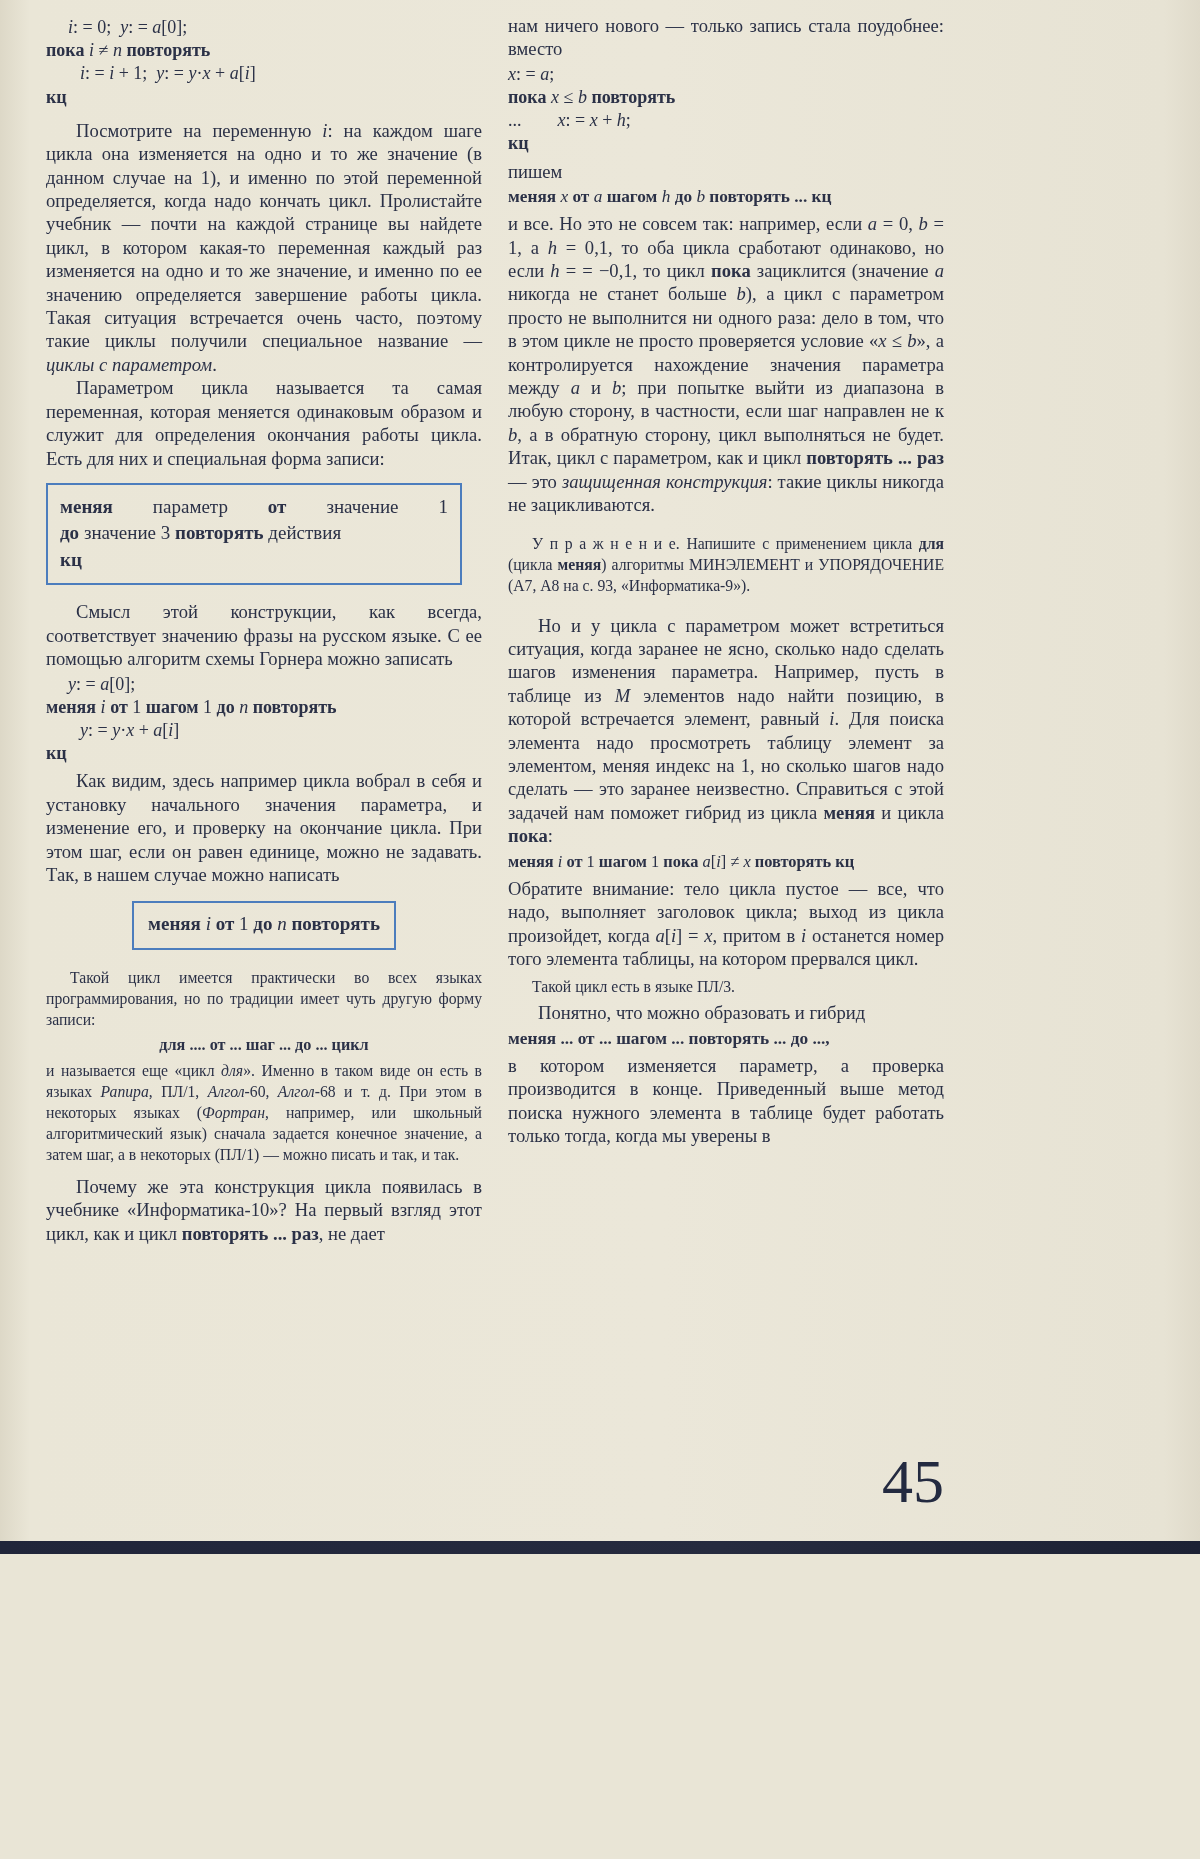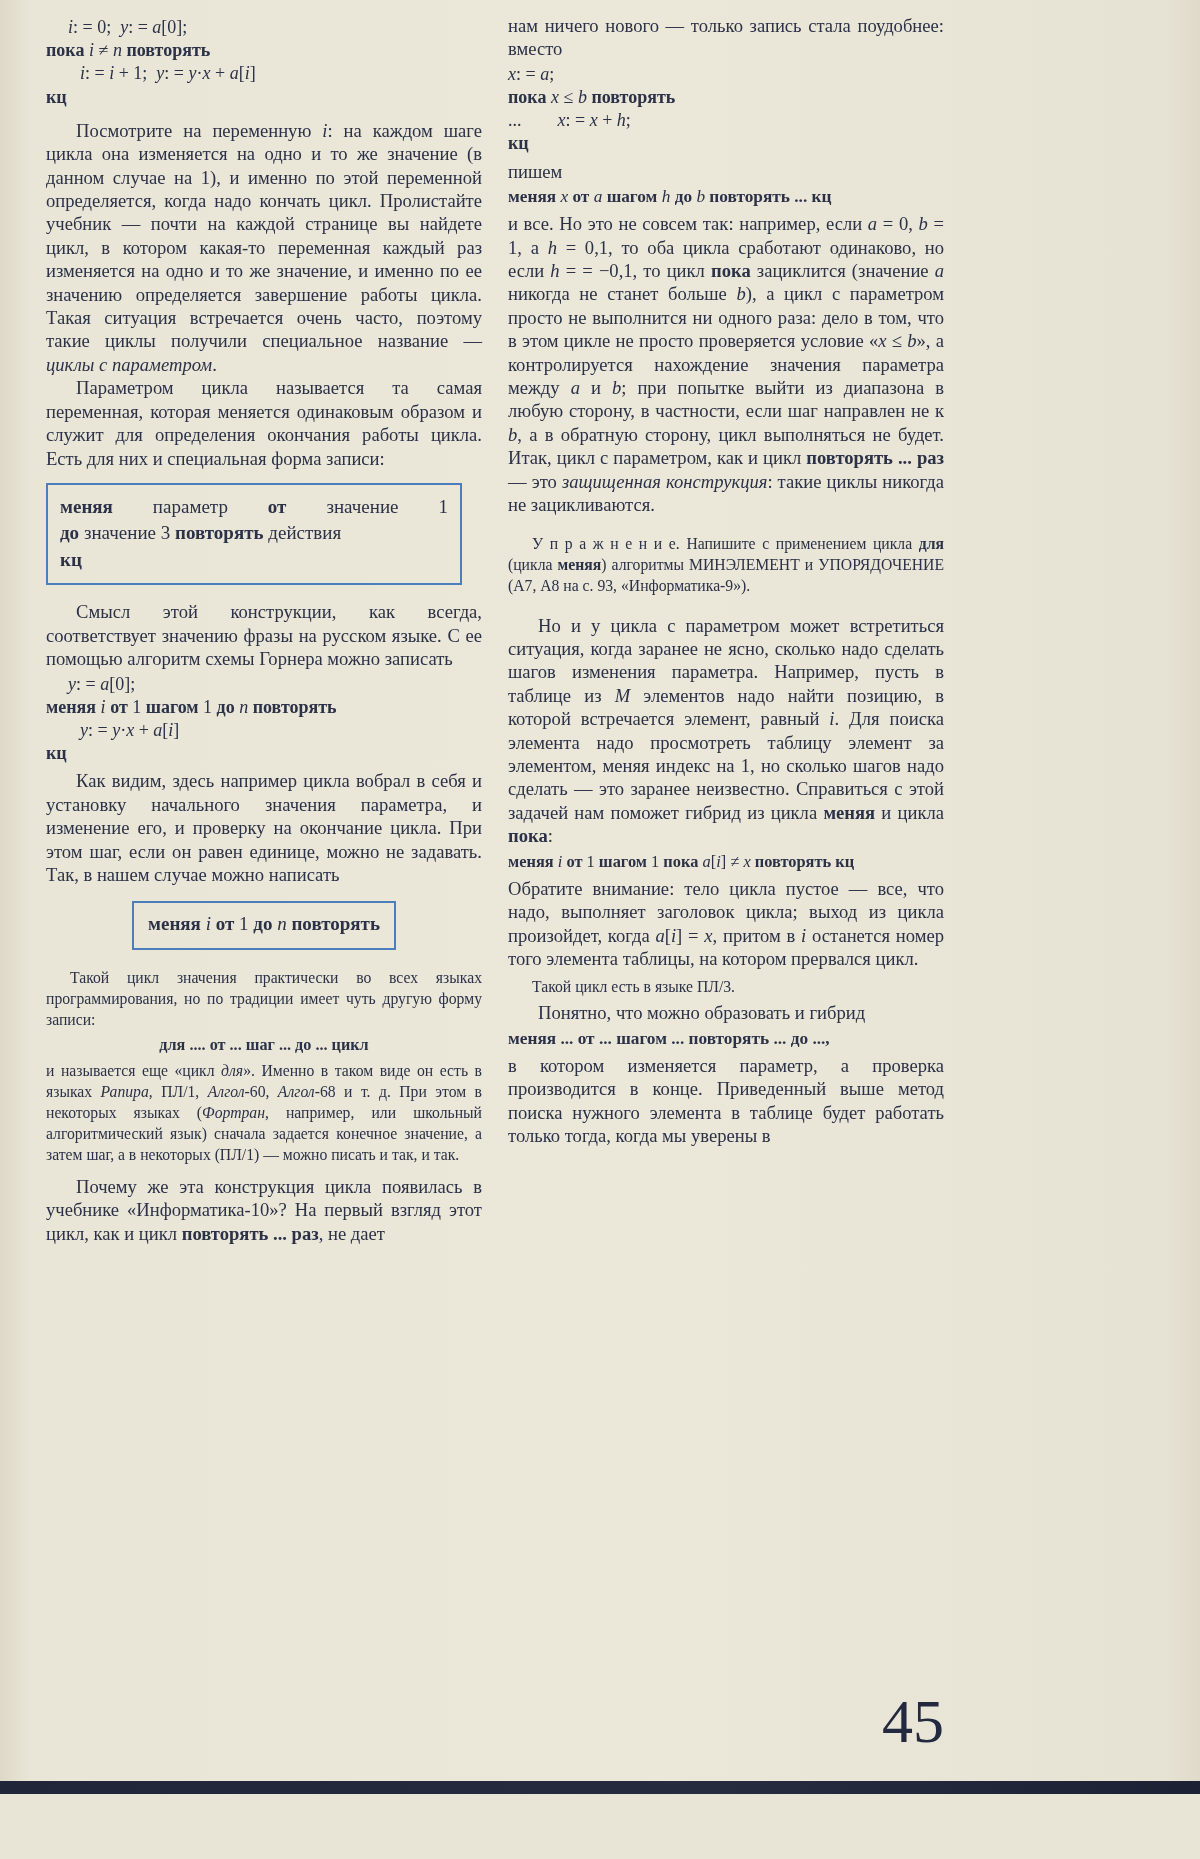--- a/index.html
+++ b/index.html
@@ -1,21 +1,21 @@
 <!DOCTYPE html>
 <html lang="ru"><head>
 <meta charset="utf-8">
 <style>
   * { box-sizing: border-box; }
   html, body { margin: 0; padding: 0; }
   body { background: #e9e5d6; }
   .page {
     position: relative;
     width: 1200px;
-    height: 1794px;
+    height: 1554px;
     overflow: hidden;
     background: linear-gradient(90deg, #ddd8c7 0, #eae6d7 2.5%, #ebe7d9 55%, #e7e3d4 97%, #dfdaca 100%);
     color: #2b3147;
     font-family: "Liberation Serif", "DejaVu Serif", serif;
     -webkit-hyphens: auto;
     hyphens: auto;
   }
   .columns { display: flex; gap: 26px; padding: 14px 0 0 46px; }
   .col { width: 436px; flex: none; }
   p { margin: 0; }
@@ -87,21 +87,21 @@
         <div class="code-line cind2"><i>y</i>: = <i>y</i>·<i>x</i> + <i>a</i>[<i>i</i>]</div>
         <div class="code-line"><b>кц</b></div>
       </div>
 
       <p class="body ind">Как видим, здесь например цикла вобрал в себя и установку начального значения параметра, и изменение его, и проверку на окончание цикла. При этом шаг, если он равен единице, можно не задавать. Так, в нашем случае можно написать</p>
 
       <div class="bluebox fit">
         <div class="box-line"><b>меняя</b> <i>i</i> <b>от</b> 1 <b>до</b> <i>n</i> <b>повторять</b></div>
       </div>
 
-      <p class="small ind">Такой цикл значения практически во всех языках программирования, но по традиции имеет чуть другую форму записи:</p>
+      <p class="small ind">Такой цикл имеется практически во всех языках программирования, но по традиции имеет чуть другую форму записи:</p>
       <p class="centerline"><b>для .... от ... шаг ... до ... цикл</b></p>
       <p class="small">и называется еще «цикл <i>для</i>». Именно в таком виде он есть в языках <i>Рапира</i>, ПЛ/1, <i>Алгол</i>-60, <i>Алгол</i>-68 и т. д. При этом в некоторых языках (<i>Фортран</i>, например, или школьный алгоритмический язык) сначала задается конечное значение, а затем шаг, а в некоторых (ПЛ/1) — можно писать и так, и так.</p>
 
       <p class="body ind mt-sm">Почему же эта конструкция цикла появилась в учебнике «Информатика-10»? На первый взгляд этот цикл, как и цикл <b>повторять ... раз</b>, не дает</p>
     </div>
 
     <div class="col">
       <p class="body">нам ничего нового — только запись стала поудобнее: вместо</p>
 
       <div class="code">

